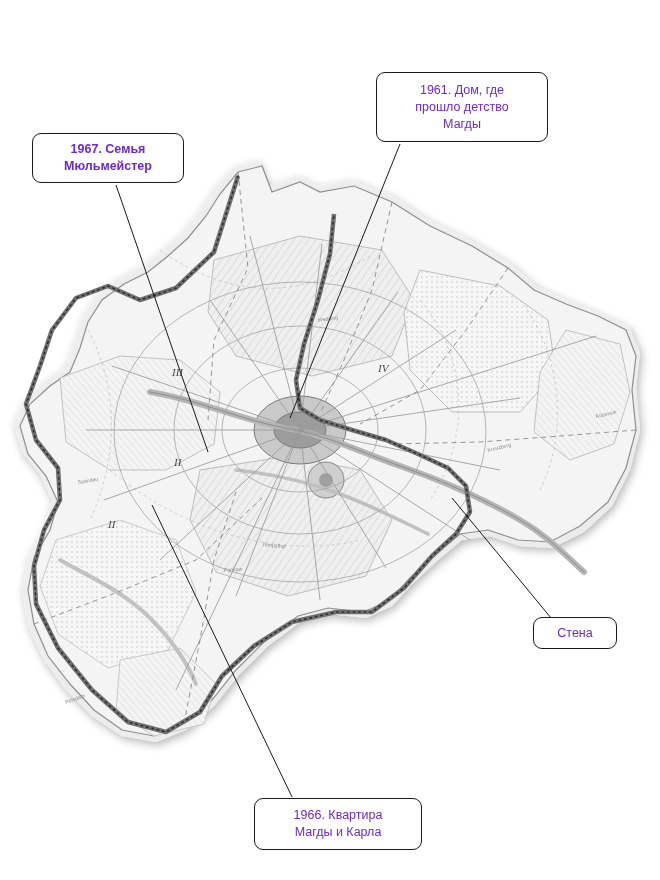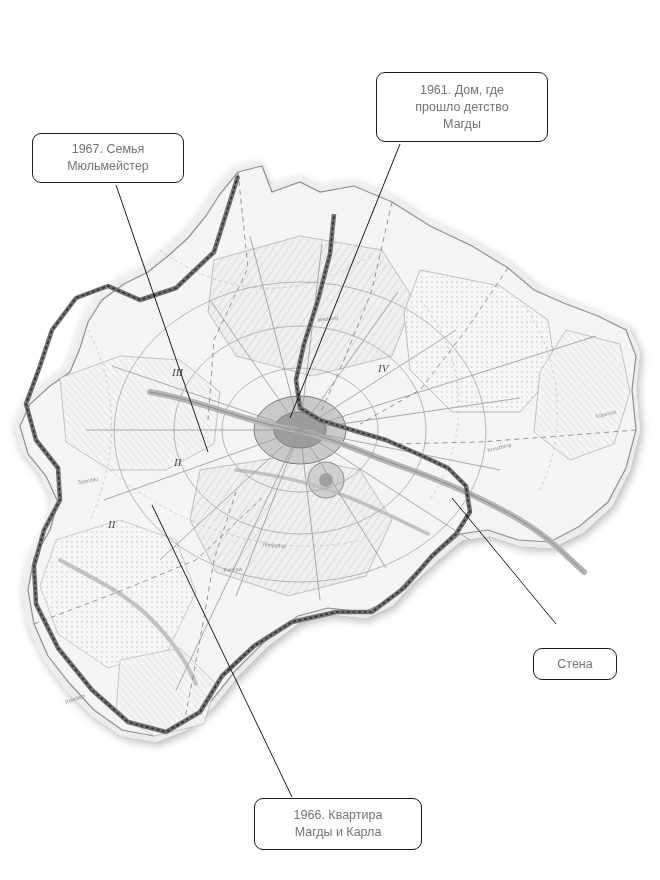--- a/index.html
+++ b/index.html
@@ -28,45 +28,46 @@
     top: 0;
     width: 660px;
     height: 880px;
   }
   .callout {
     position: absolute;
     box-sizing: border-box;
     border: 1px solid #1a1a1a;
     border-radius: 9px;
     background: #ffffff;
-    color: #737373;
+    color: #6d28d9;
     font-size: 12.5px;
     line-height: 17px;
     text-align: center;
     padding: 6px 8px;
     white-space: pre-line;
     display: flex;
     align-items: center;
     justify-content: center;
   }
   .callout-magda-childhood {
     left: 376px;
     top: 72px;
     width: 172px;
     height: 70px;
   }
   .callout-muelmeister {
     left: 32px;
     top: 133px;
     width: 152px;
     height: 50px;
+    font-weight: bold;
   }
   .callout-wall {
     left: 533px;
-    top: 648px;
+    top: 617px;
     width: 84px;
     height: 32px;
   }
   .callout-apartment {
     left: 236px;
     top: 798px;
     width: 168px;
     height: 52px;
     margin-left: 18px;
   }

